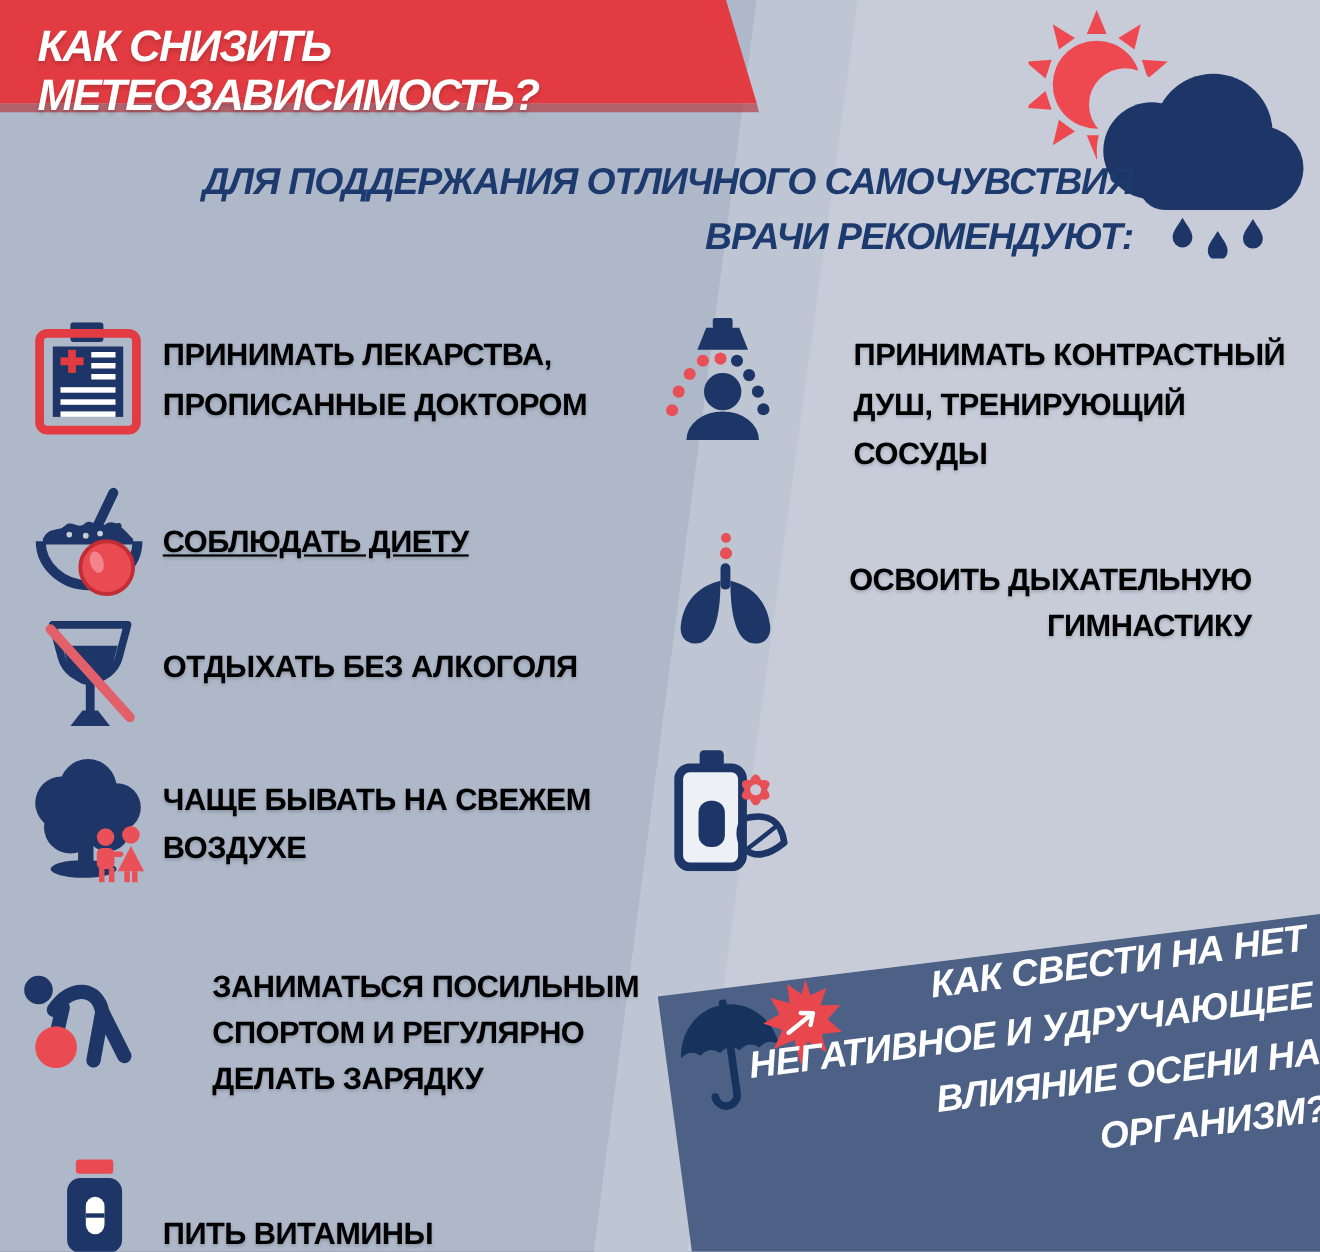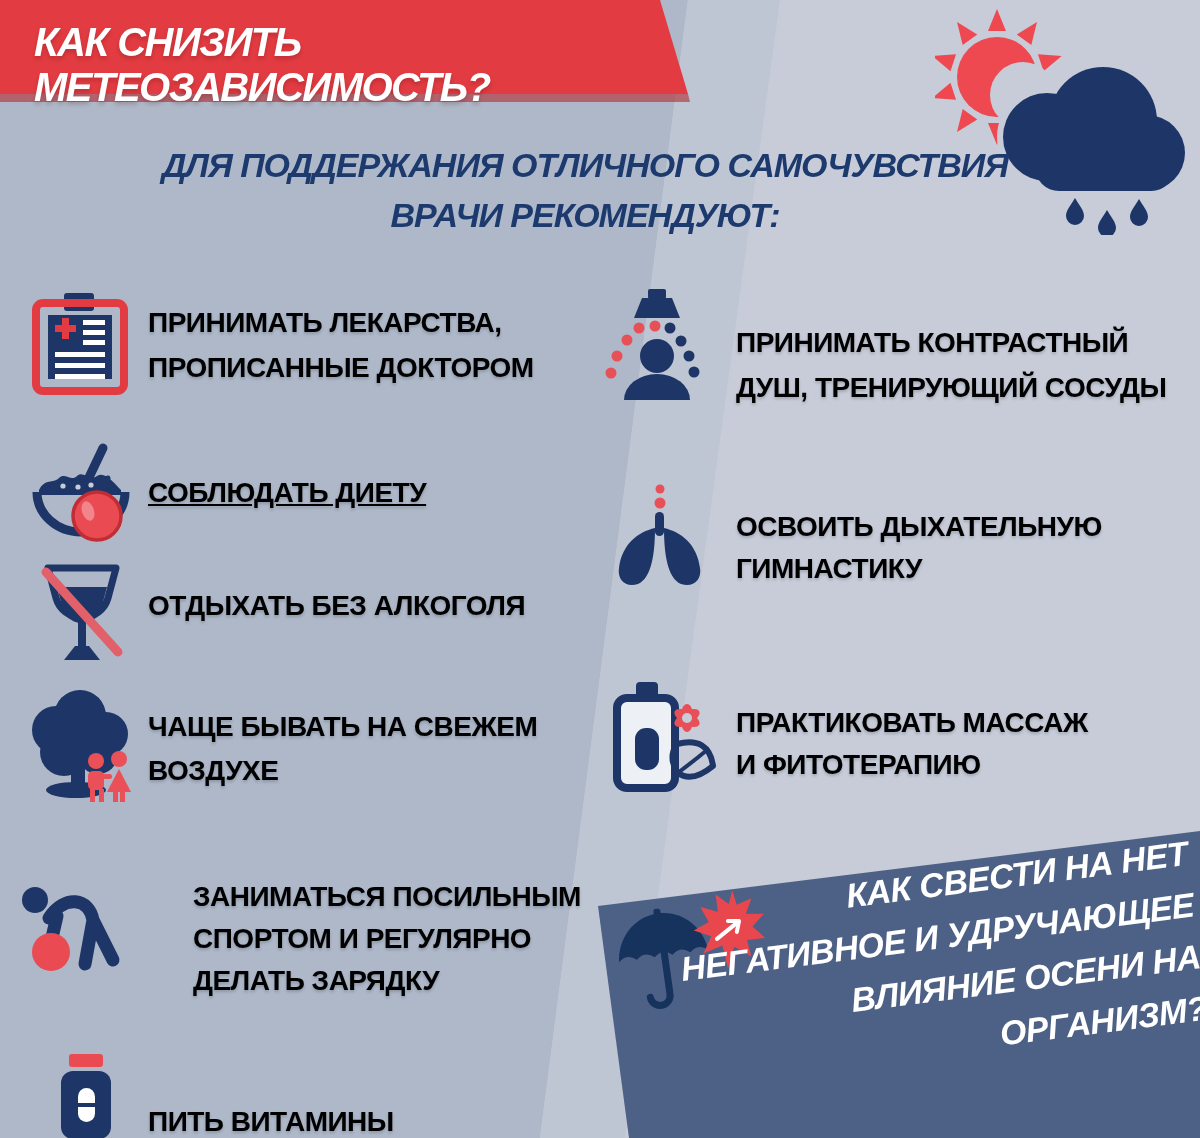--- a/index.html
+++ b/index.html
@@ -3,21 +3,21 @@
 <meta charset="utf-8">
 <style>
   html,body{margin:0;padding:0;background:#8d97a8;}
   .canvas{position:relative;width:1200px;height:1138px;overflow:hidden;
           font-family:"Liberation Sans","DejaVu Sans",sans-serif;}
   .bg{position:absolute;left:0;top:0;}
   .abs{position:absolute;}
   .headline{left:34px;top:20px;width:640px;color:#ffffff;
     font-size:40px;font-weight:800;font-style:italic;letter-spacing:-1.5px;
     text-transform:uppercase;text-shadow:0 3px 4px rgba(80,10,12,.25);}
-  .subtitle{left:140px;top:140px;width:890px;text-align:center;color:#1d3a6e;
+  .subtitle{left:140px;top:140px;width:890px;text-align:right;color:#1d3a6e;
     font-size:34px;font-weight:800;font-style:italic;letter-spacing:-1px;
     line-height:50px;text-transform:uppercase;white-space:pre-line;}
   .item-label{color:#000000;font-weight:800;font-size:28px;letter-spacing:-.5px;
     text-transform:uppercase;white-space:pre-line;
     text-shadow:0 2px 3px rgba(25,35,60,.22);}
   .lh45{line-height:45px;} .lh44{line-height:44px;} .lh42{line-height:42px;}
   .banner-text{left:628px;top:862px;width:568px;height:160px;color:#ffffff;
     font-size:34px;font-weight:800;font-style:italic;letter-spacing:-.5px;
     line-height:52px;text-align:right;text-transform:uppercase;white-space:pre-line;
     transform:rotate(-7.2deg);}
@@ -186,54 +186,52 @@
       <g fill="#1d3667">
         <circle cx="68" cy="40" r="5.5"></circle>
         <circle cx="79" cy="53" r="5.5"></circle>
         <circle cx="87" cy="68" r="5.5"></circle>
         <circle cx="92" cy="84" r="5.5"></circle>
       </g>
       <circle cx="55" cy="68" r="17" fill="#1d3667"></circle>
       <path d="M22,112 a 33 26 0 0 1 66 0 z" fill="#1d3667"></path>
     </svg>
   </span>
-  <div class="abs item-label lh45" style="left:736px;top:300px;margin-top:20px;">ПРИНИМАТЬ КОНТРАСТНЫЙ
+  <div class="abs item-label lh45" style="left:776px;top:300px;">ПРИНИМАТЬ КОНТРАСТНЫЙ
 ДУШ, ТРЕНИРУЮЩИЙ СОСУДЫ</div>
 
   <span class="abs" style="left:612px;top:482px;">
     <svg width="95" height="112" viewBox="0 0 95 112">
       <circle cx="48" cy="7" r="4.5" fill="#e85058"></circle>
       <circle cx="48" cy="21" r="5.5" fill="#e85058"></circle>
       <g fill="#1d3667">
         <rect x="43" y="30" width="9" height="24" rx="4.5"></rect>
         <path d="M43,46 C43,70 40,96 26,102 C14,106 5,98 7,86 C10,62 26,50 43,46 Z"></path>
         <path d="M52,46 C52,70 55,96 69,102 C81,106 90,98 88,86 C85,62 69,50 52,46 Z"></path>
       </g>
     </svg>
   </span>
-  <div class="abs item-label lh42" style="left:736px;top:506px;">ОСВОИТЬ ДЫХАТЕЛЬНУЮ
+  <div class="abs item-label lh42" style="left:772px;top:506px;text-align:right;">ОСВОИТЬ ДЫХАТЕЛЬНУЮ
 ГИМНАСТИКУ</div>
 
   <span class="abs" style="left:605px;top:680px;">
     <svg width="115" height="112" viewBox="0 0 115 112">
       <rect x="31" y="2" width="22" height="18" rx="4" fill="#1d3667"></rect>
       <rect x="12" y="18" width="58" height="90" rx="10" fill="#edf0f5" stroke="#1d3667" stroke-width="8"></rect>
       <rect x="30" y="48" width="24" height="42" rx="11" fill="#1d3667"></rect>
       <g fill="#e85058">
         <ellipse cx="82" cy="38" rx="6.5" ry="14"></ellipse>
         <ellipse cx="82" cy="38" rx="6.5" ry="14" transform="rotate(60 82 38)"></ellipse>
         <ellipse cx="82" cy="38" rx="6.5" ry="14" transform="rotate(120 82 38)"></ellipse>
       </g>
       <circle cx="82" cy="38" r="5" fill="#c7ccd8"></circle>
       <path d="M72,64 Q104,56 108,86 Q86,104 72,92 Q63,77 72,64 Z" fill="none" stroke="#1d3667" stroke-width="6" stroke-linejoin="round"></path>
       <path d="M74,92 Q90,80 102,70" fill="none" stroke="#1d3667" stroke-width="4" stroke-linecap="round"></path>
     </svg>
   </span>
-  <div class="abs item-label lh42" style="left:736px;top:702px;">ПРАКТИКОВАТЬ МАССАЖ
-И ФИТОТЕРАПИЮ</div>
 
   <span class="abs" style="left:615px;top:908px;transform:rotate(-8deg);">
     <svg width="100" height="115" viewBox="0 0 100 115">
       <g fill="#16335e">
         <rect x="46" y="0" width="7" height="10" rx="3"></rect>
         <path d="M50,5 C25,5 7,25 5,48 Q14,40 23,48 Q32,40 41,48 Q50,40 59,48 Q68,40 77,48 Q86,40 95,48 C93,25 75,5 50,5 Z"></path>
       </g>
       <path d="M51,30 L51,86 a 10 10 0 0 1 -20 1" fill="none" stroke="#16335e" stroke-width="7" stroke-linecap="round"></path>
     </svg>
   </span>

